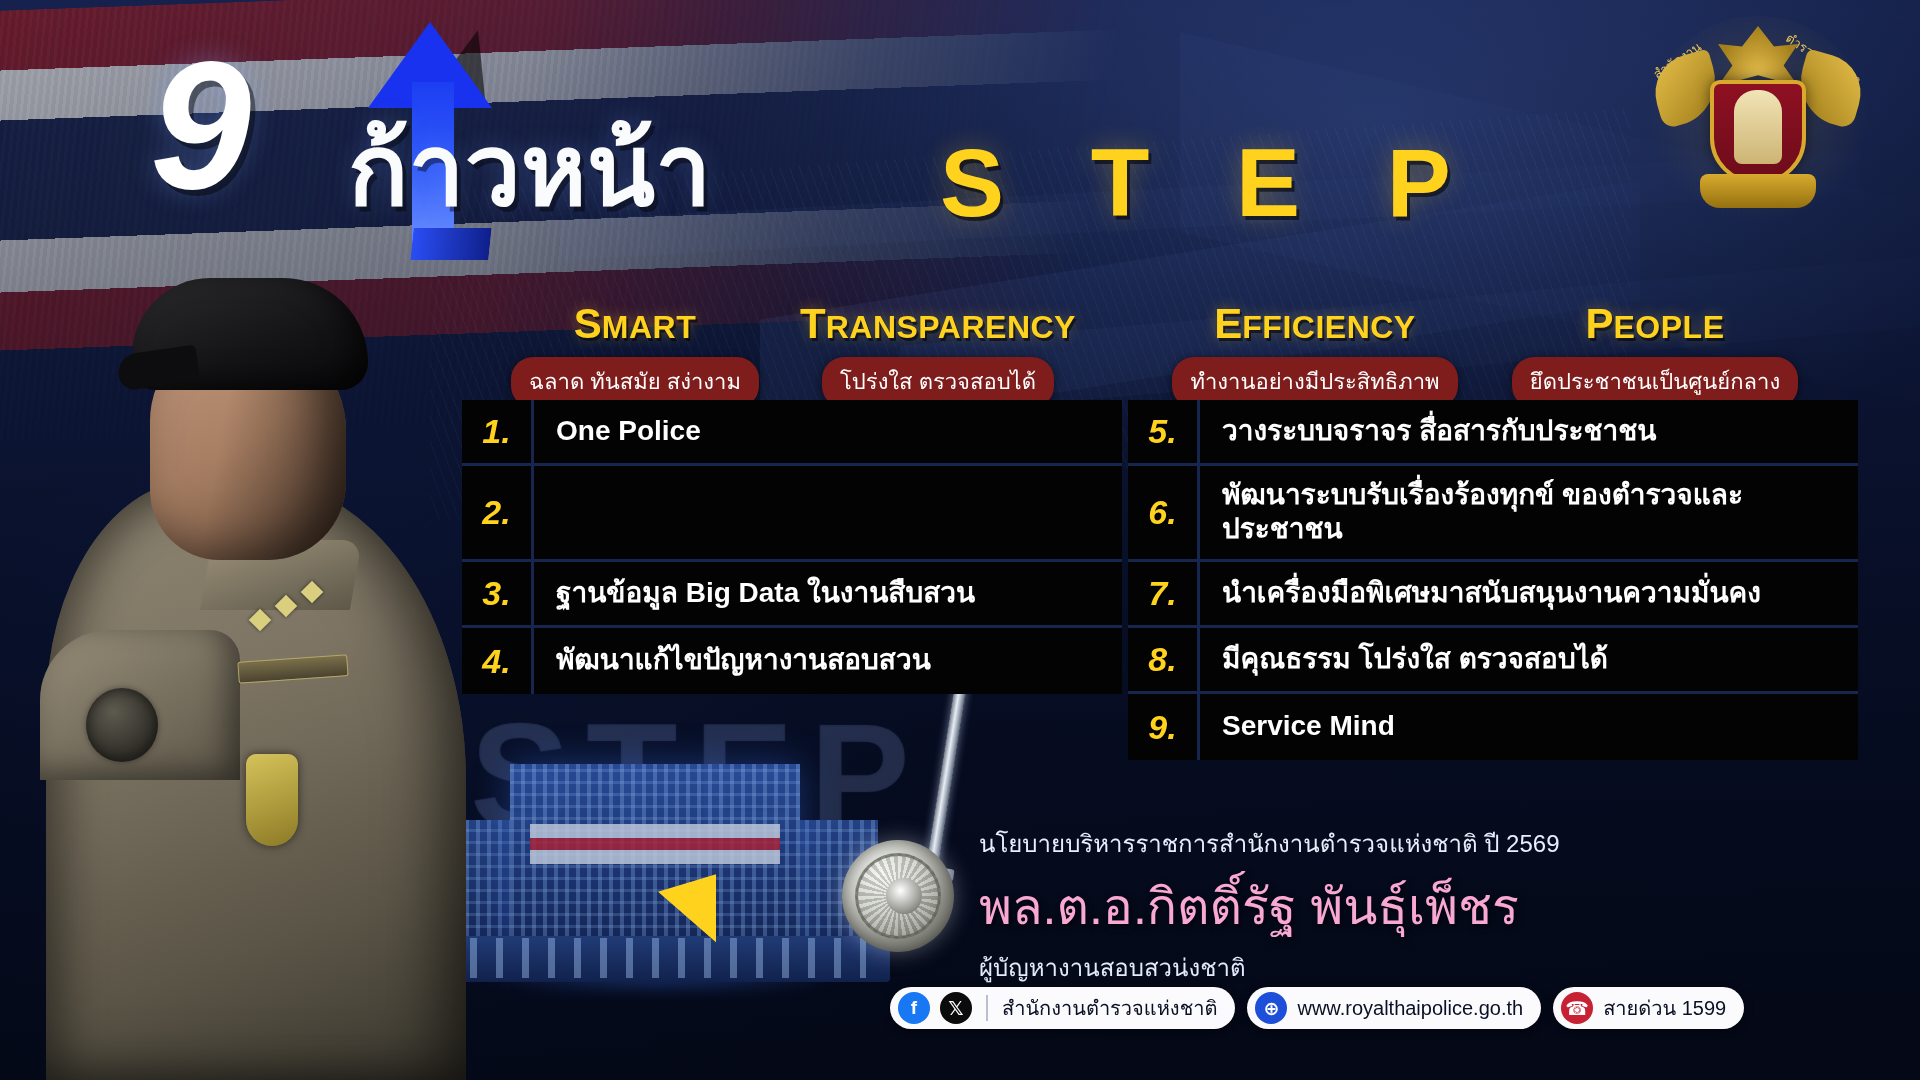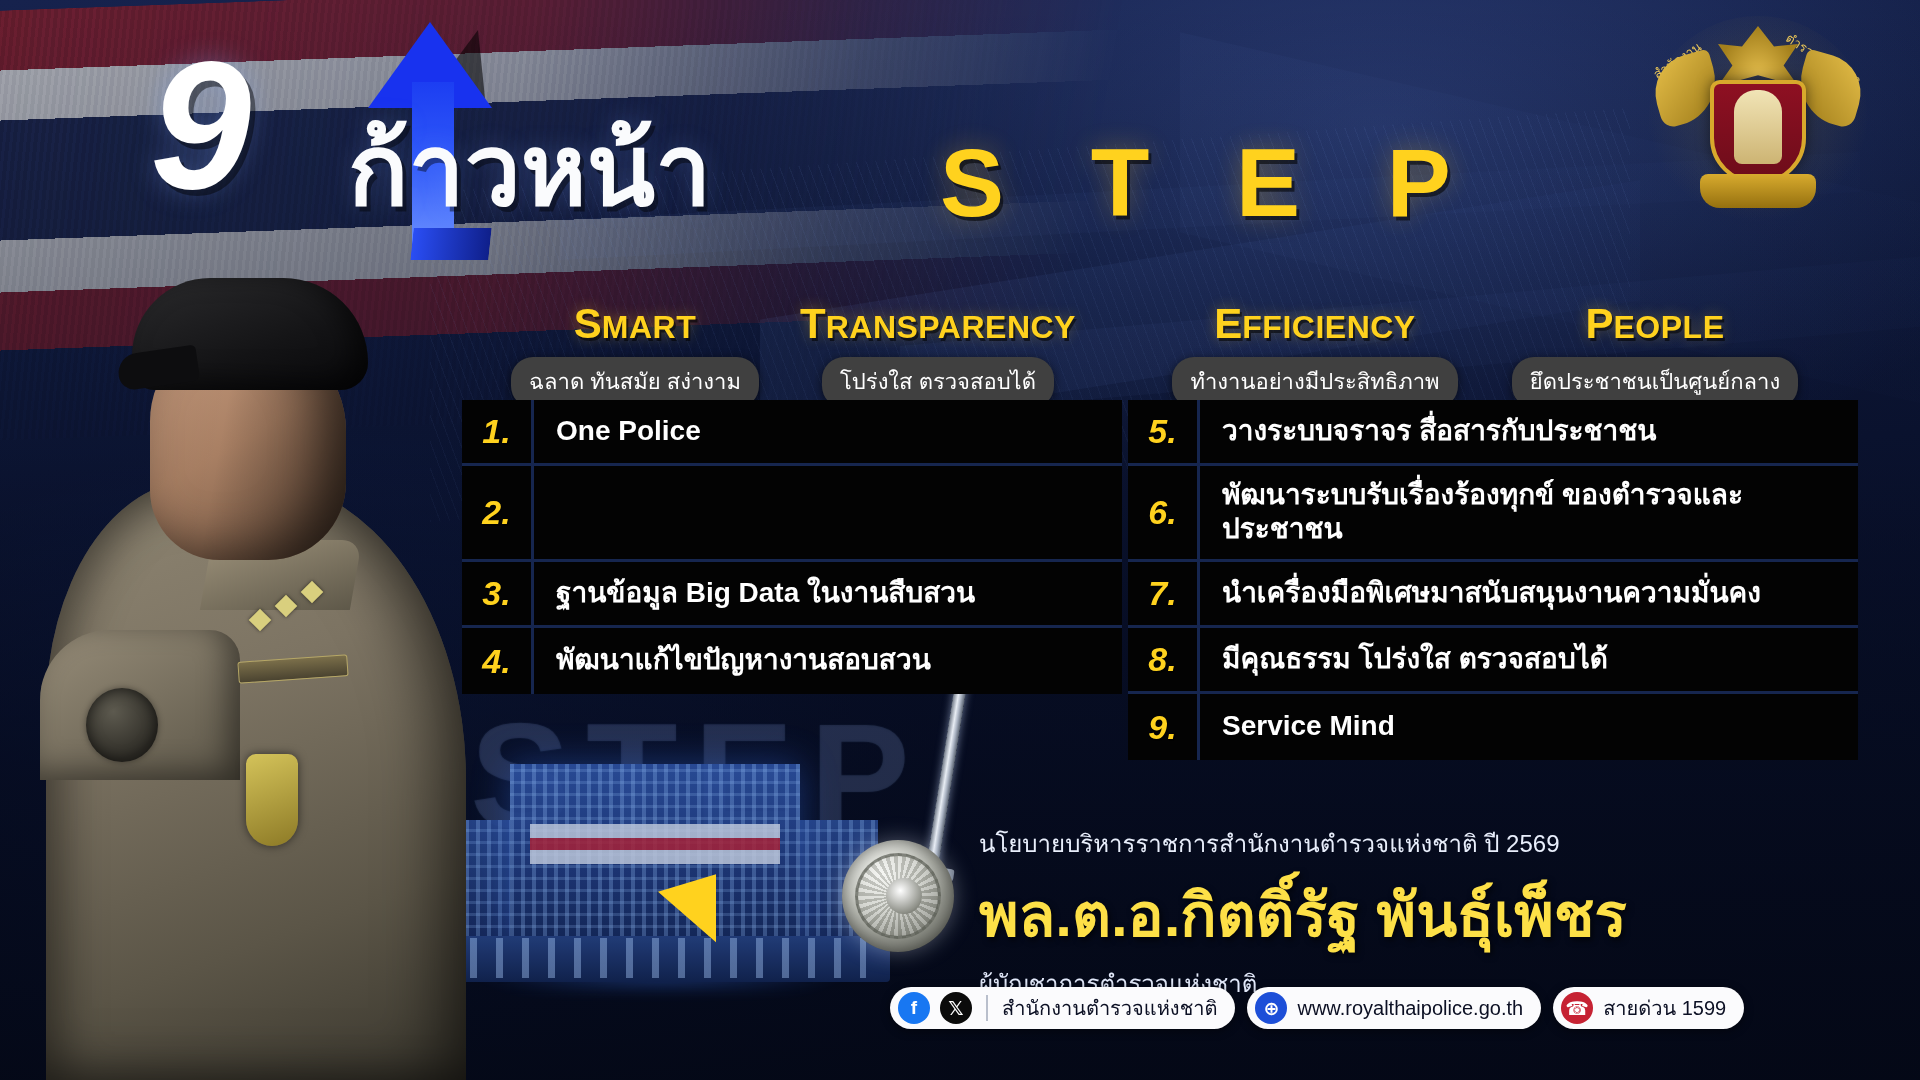--- a/index.html
+++ b/index.html
@@ -261,21 +261,21 @@
   .step-col{ position:absolute; text-align:center; }
   .step-head{
     font-weight:bold; color:#ffd21e; white-space:nowrap;
     text-shadow:2px 3px 0 rgba(0,0,0,.55), 0 0 14px rgba(255,205,50,.35);
     margin-top:18px;
   }
   .step-head .cap{ font-size:42px; }
   .step-head .rest{ font-size:32px; letter-spacing:.5px; }
   .pill{
     margin-top:9px; display:inline-block;
-    background:#404040; color:#ffffff;
+    background:#7f1d1d; color:#ffffff;
     border-radius:22px; padding:7px 18px 9px;
     font-size:22px; white-space:nowrap;
     box-shadow:0 2px 10px rgba(0,0,0,.6);
   }
 
   
   .list-left{ position:absolute; left:462px; top:400px; width:660px; }
   .list-right{ position:absolute; left:1128px; top:400px; width:730px; }
   .row{
     display:flex; align-items:stretch;
@@ -294,21 +294,21 @@
     flex:1; display:flex; align-items:center;
     padding:8px 16px 10px 22px;
     color:#ffffff; font-size:28px; font-weight:bold; line-height:1.18;
   }
   .row.tall{ min-height:96px; }
 
   
   .foot{ position:absolute; left:979px; top:824px; width:700px; }
   .foot-policy{ color:#e8eefb; font-size:24px; }
   .foot-name{
-    color:#fde047; font-size:60px; font-weight:bold; margin-top:4px;
+    color:#f9a8d4; font-size:50px; font-weight:normal; margin-top:4px;
     text-shadow:2px 3px 6px rgba(0,0,0,.7);
   }
   .foot-title{ color:#e3eafb; font-size:24px; margin-top:2px; }
 
   
   .contact{
     position:absolute; left:890px; top:985px; height:46px;
     display:flex; align-items:center; gap:0;
   }
   .cgroup{
@@ -508,21 +508,21 @@
     </div>
     <div class="row">
       <div class="num">9.</div>
       <div class="txt">Service Mind</div>
     </div>
   </div>
 
   <div class="foot">
     <div class="foot-policy">นโยบายบริหารราชการสำนักงานตำรวจแห่งชาติ ปี 2569</div>
     <div class="foot-name">พล.ต.อ.กิตติ์รัฐ พันธุ์เพ็ชร</div>
-    <div class="foot-title">ผู้บัญชาการตำรวจแห่งชาติ</div>
+    <div class="foot-title">ผู้บัญหางานสอบสวน่งชาติ</div>
   </div>
 
   <div class="contact">
     <div class="cgroup">
       <span class="circ" style="background:#1877f2;">f</span>
       <span class="circ" style="background:#0b0b0b;">𝕏</span>
       <span class="sep"></span>
       <span class="label">สำนักงานตำรวจแห่งชาติ</span>
     </div>
     <div class="cgroup">

